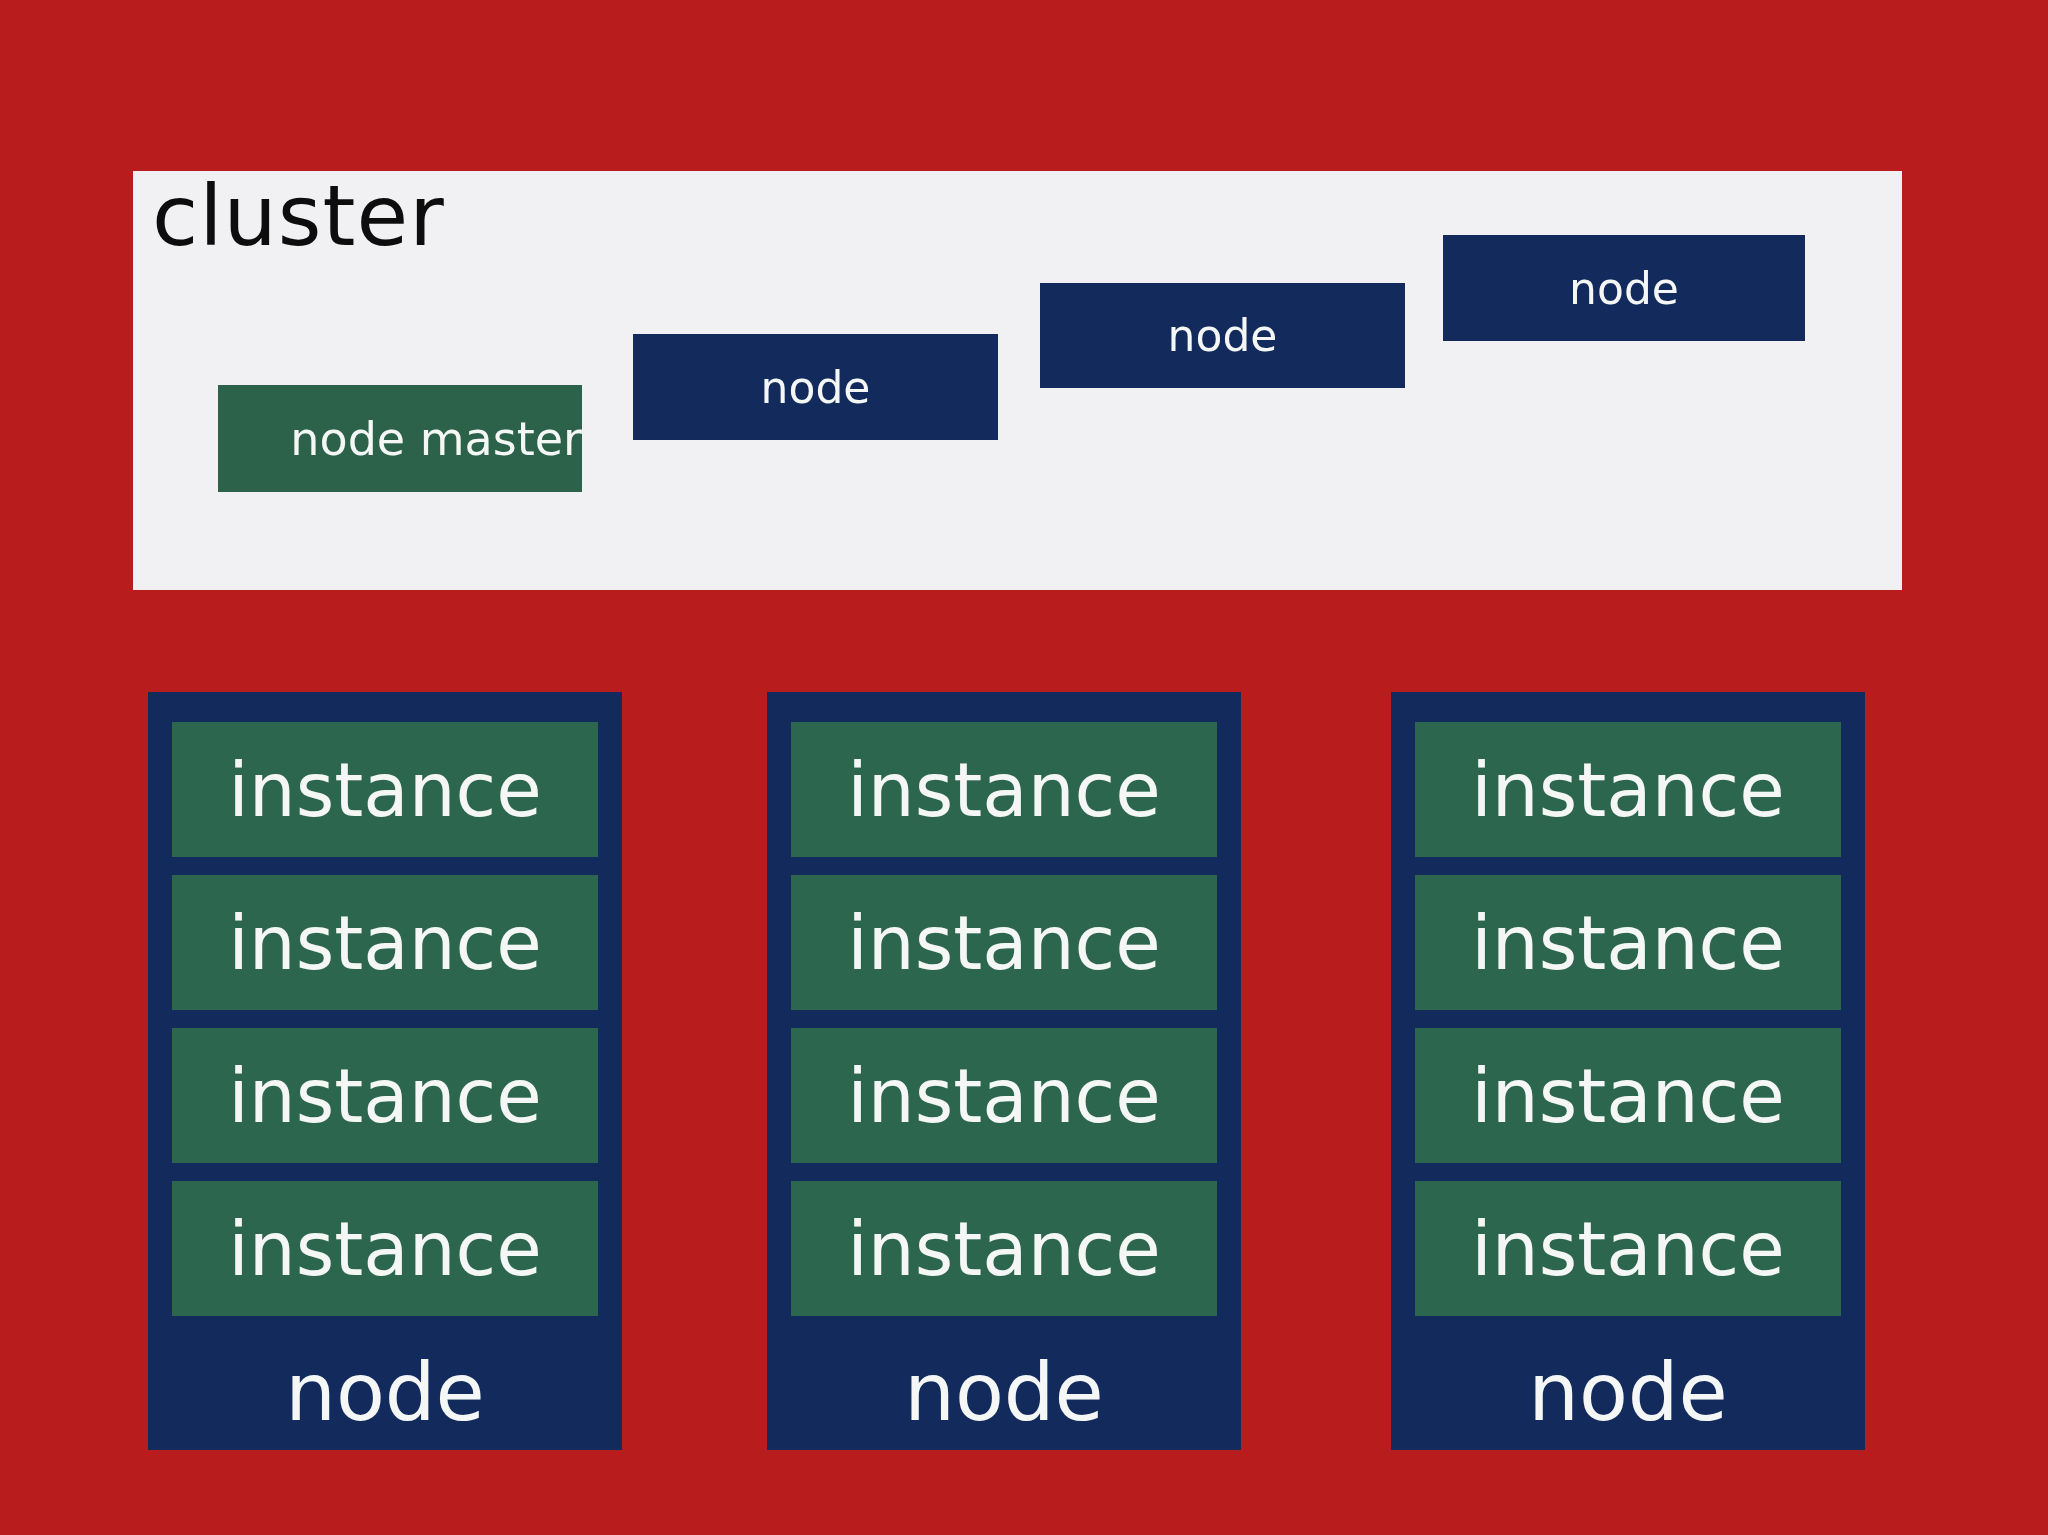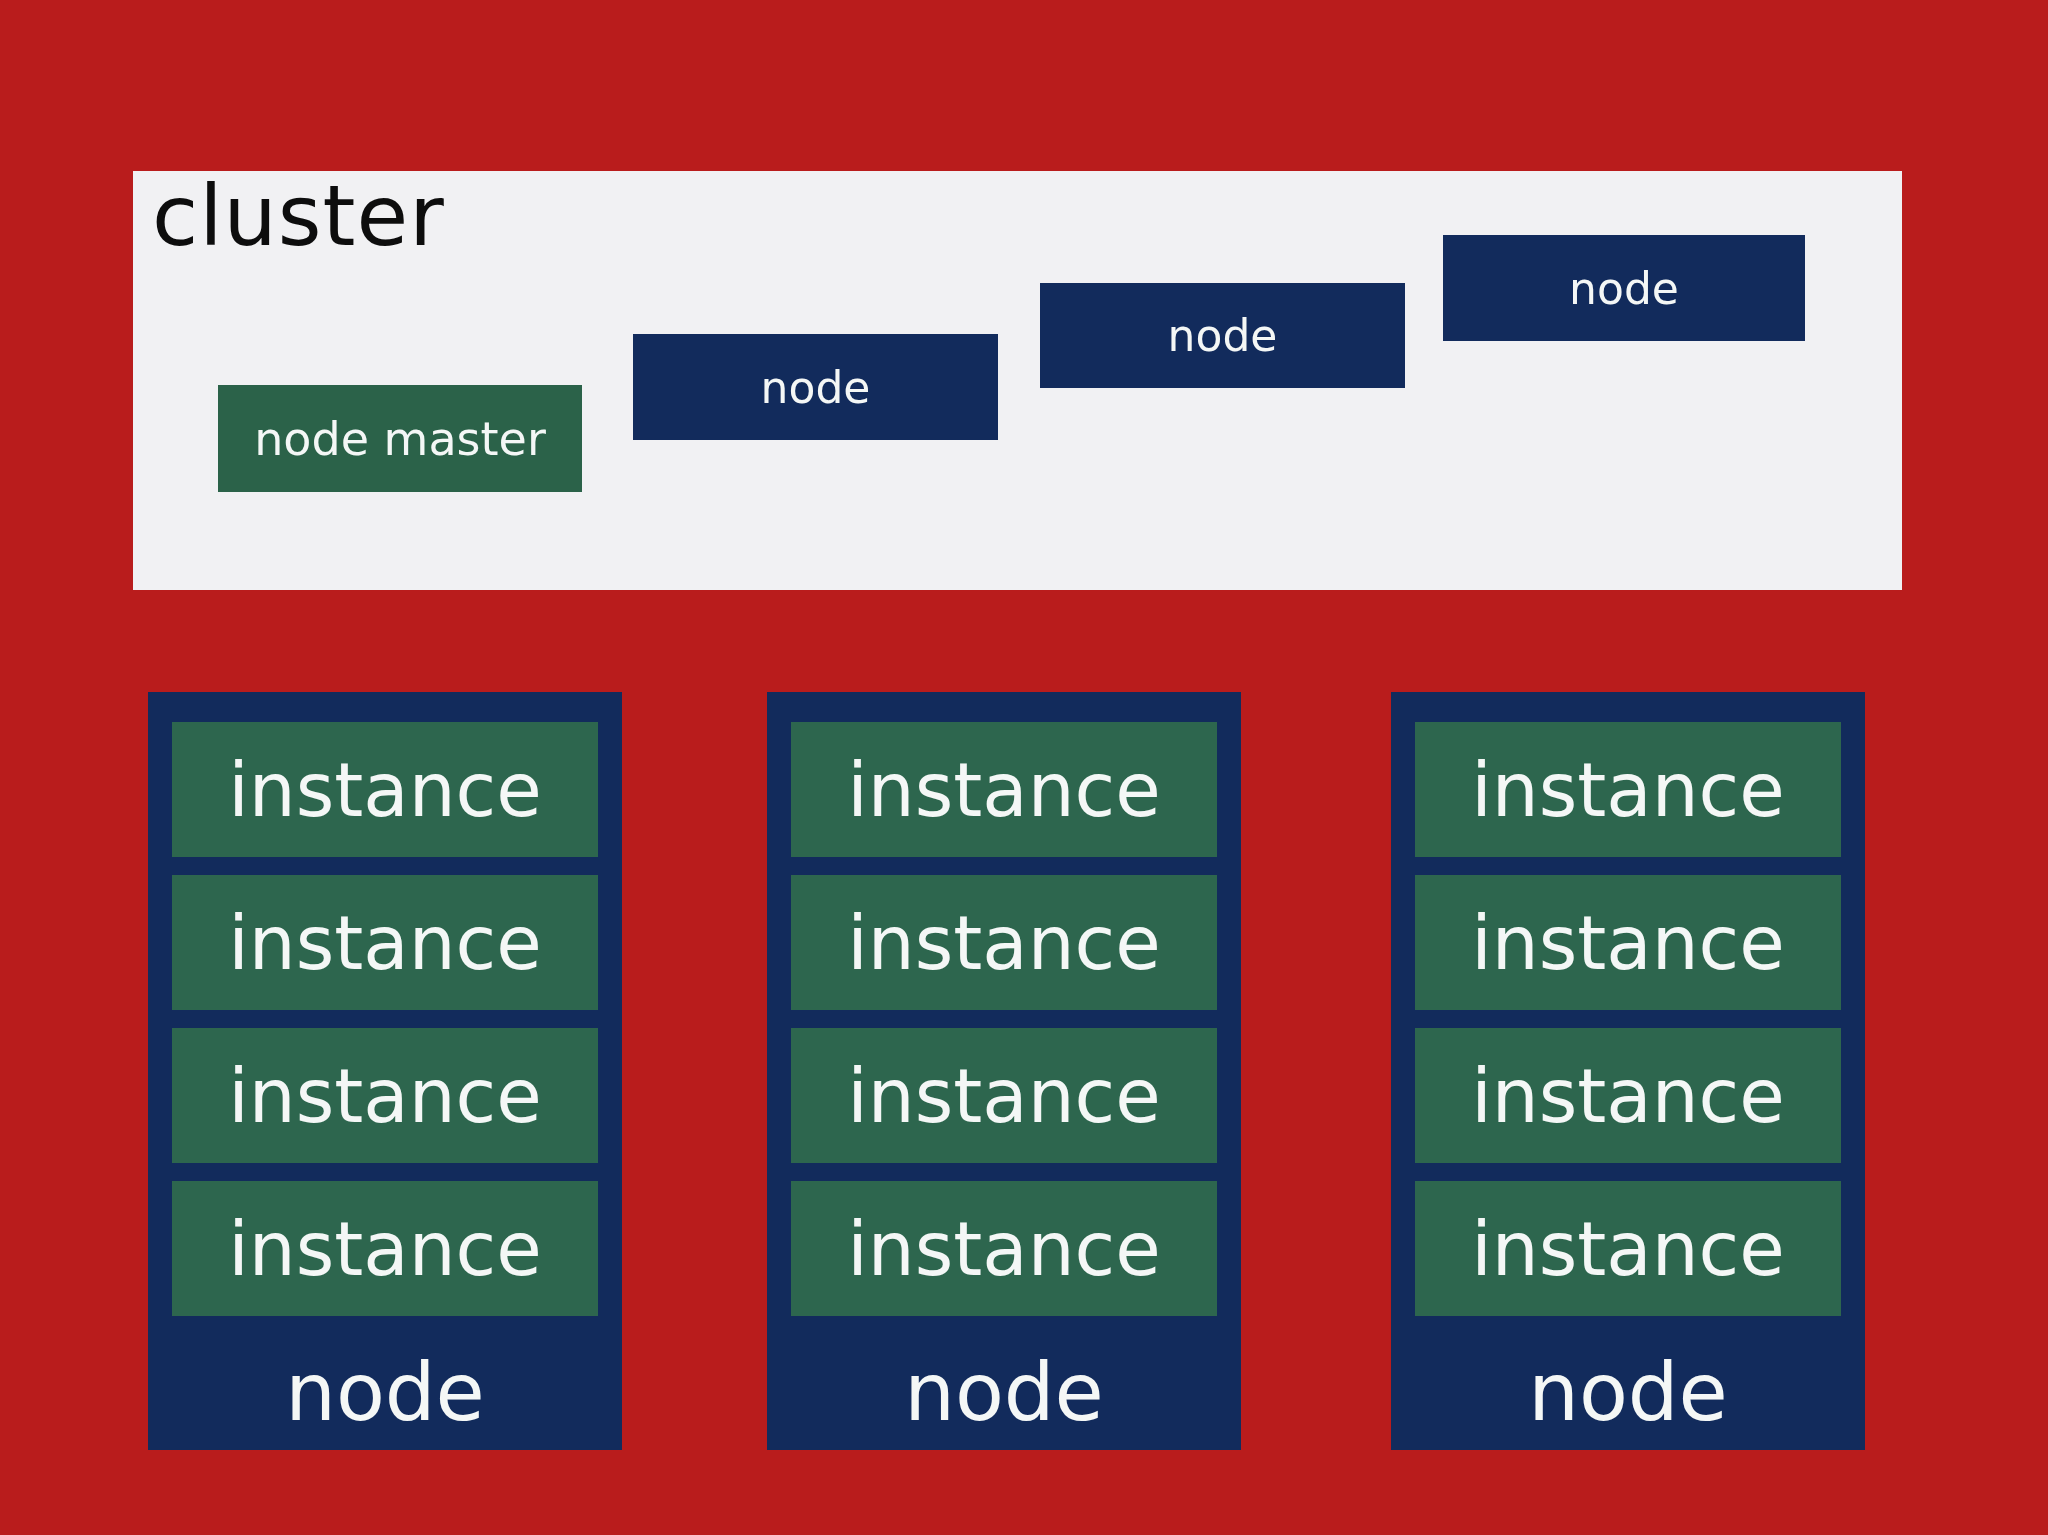--- a/index.html
+++ b/index.html
@@ -42,20 +42,21 @@
     justify-content: center;
     color: var(--text-light, #f4f7f6);
   }
   .box-master {
     left: 85px;
     top: 214px;
     width: 364px;
     height: 107px;
     background: var(--green-master, #2b6249);
     font-size: 46px;
+    justify-content: flex-end;
   }
   .box-navy {
     background: var(--navy, #122b5c);
     font-size: 44px;
   }
   .cluster-node-1 { left: 500px;  top: 163px; width: 365px; height: 106px; }
   .cluster-node-2 { left: 907px;  top: 112px; width: 365px; height: 105px; }
   .cluster-node-3 { left: 1310px; top: 64px;  width: 362px; height: 106px; }
 
   

